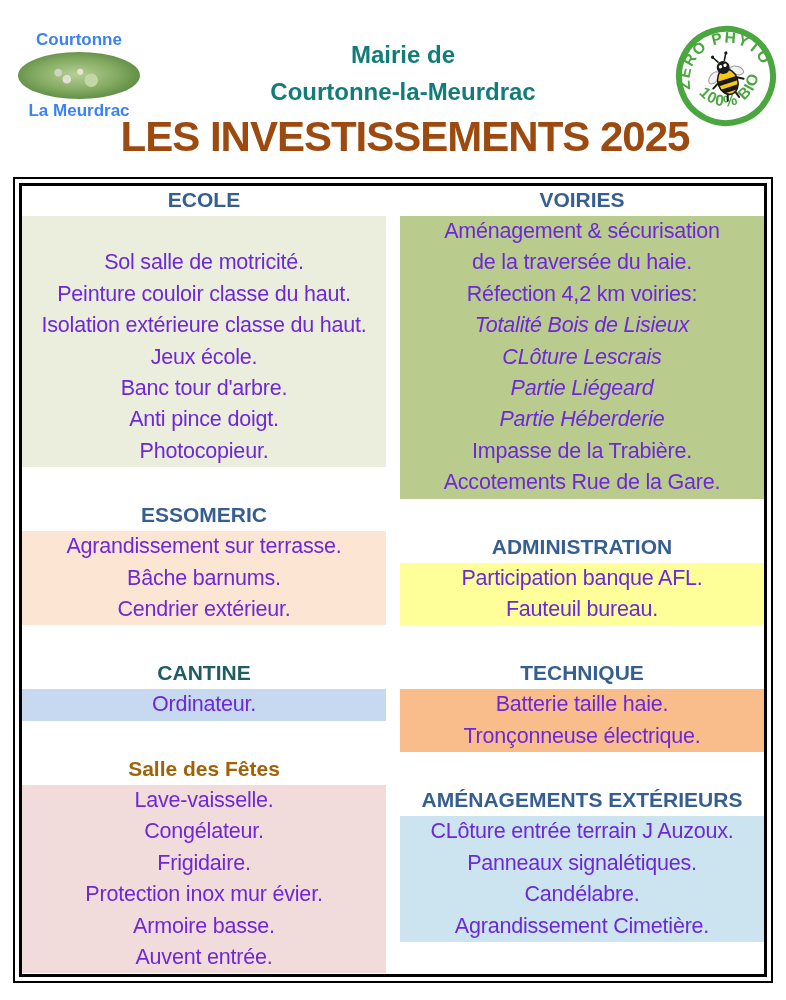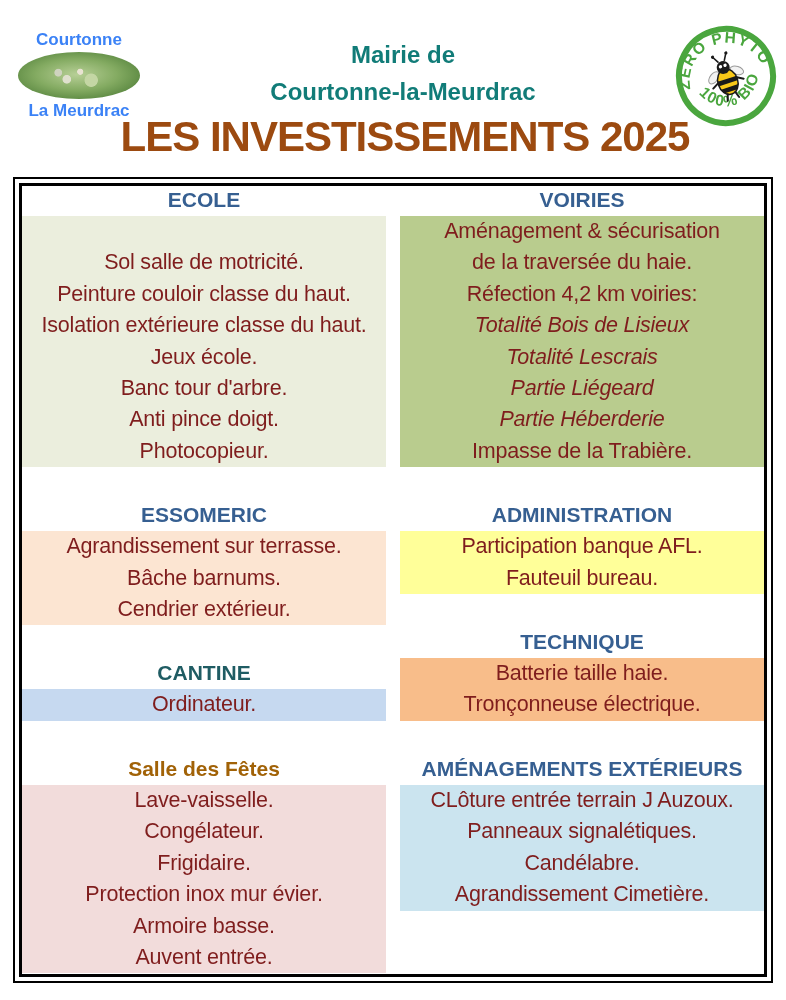--- a/index.html
+++ b/index.html
@@ -52,21 +52,21 @@
   .col { flex:1; display:flex; flex-direction:column; min-width:0; }
 
   .sec-header {
     text-align:center; font-weight:bold; font-size:21px; line-height:24px;
     margin:36px 0 4px;
   }
   .col .sec-header:first-child { margin:2px 0 4px; }
   .sec-block { width:100%; }
   .item {
     text-align:center; font-size:21.5px; line-height:31.4px;
-    color:#7f1d1d; letter-spacing:-0.2px; white-space:nowrap;
+    color:#6d28d9; letter-spacing:-0.2px; white-space:nowrap;
   }
   .item.italic { font-style:italic; }
 </style>
 </head>
 <body>
 
 <div class="logo">
   <div class="logo-text">Courtonne</div>
   <div class="logo-oval"></div>
   <div class="logo-text">La Meurdrac</div>
@@ -147,24 +147,25 @@
           <div class="item">Auvent entrée.</div>
         </div>
       </div>
     <div class="col">
         <div class="sec-header" style="color: rgb(54, 95, 145);">VOIRIES</div>
         <div class="sec-block" style="background: rgb(185, 204, 142);">
           <div class="item">Aménagement &amp; sécurisation</div>
           <div class="item">de la traversée du haie.</div>
           <div class="item">Réfection 4,2 km voiries:</div>
           <div class="item italic">Totalité Bois de Lisieux</div>
-          <div class="item italic">Totalité Lescrais</div>
+          <div class="item italic">CLôture Lescrais</div>
           <div class="item italic">Partie Liégeard</div>
           <div class="item italic">Partie Héberderie</div>
           <div class="item">Impasse de la Trabière.</div>
+          <div class="item">Accotements Rue de la Gare.</div>
         </div>
         <div class="sec-header" style="color: rgb(54, 95, 145);">ADMINISTRATION</div>
         <div class="sec-block" style="background: rgb(255, 255, 153);">
           <div class="item">Participation banque AFL.</div>
           <div class="item">Fauteuil bureau.</div>
         </div>
         <div class="sec-header" style="color: rgb(54, 95, 145);">TECHNIQUE</div>
         <div class="sec-block" style="background: rgb(248, 189, 138);">
           <div class="item">Batterie taille haie.</div>
           <div class="item">Tronçonneuse électrique.</div>

